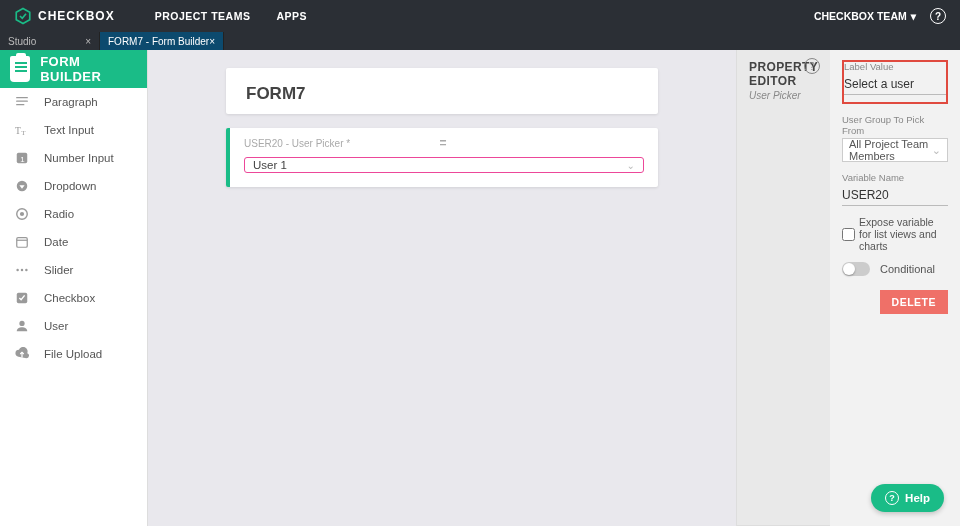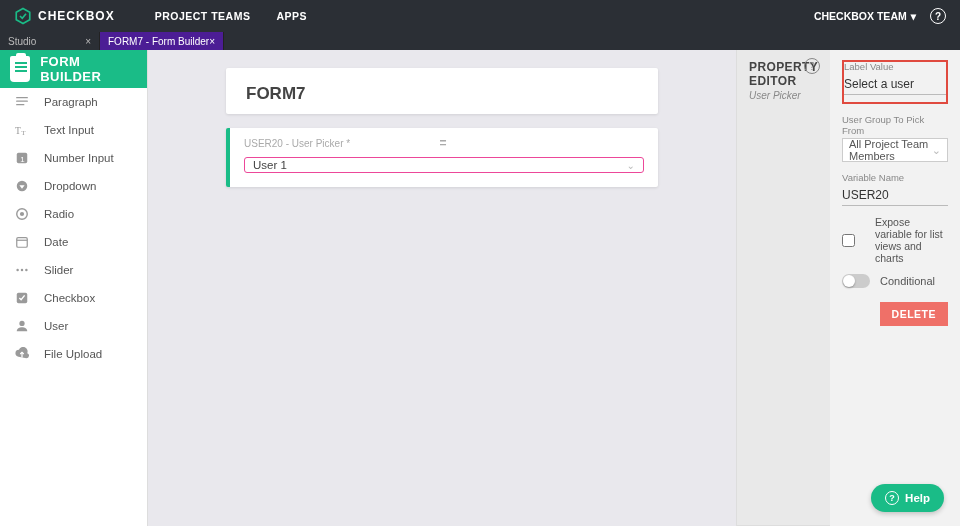--- a/index.html
+++ b/index.html
@@ -13,21 +13,21 @@
   .brand .hex svg { width: 18px; height: 18px; }
   .top-links { display: flex; gap: 26px; margin-left: 40px; font-size: 10.5px; font-weight: 600; letter-spacing: .5px; }
   .top-links a { color: #fff; text-decoration: none; cursor: pointer; }
   .top-right { margin-left: auto; display: flex; align-items: center; gap: 14px; font-size: 10.5px; font-weight: 600; }
   .top-right .team { cursor: pointer; display: flex; align-items: center; gap: 4px; }
   .top-right .help { width: 16px; height: 16px; border: 1.5px solid #fff; border-radius: 50%; display: flex; align-items: center; justify-content: center; font-size: 10px; cursor: pointer; }
 
   
   .tabstrip { height: 18px; background: #2b2f35; display: flex; font-size: 10px; color: #bbb; }
   .tab { display: flex; align-items: center; justify-content: space-between; padding: 0 8px; min-width: 100px; border-right: 1px solid #222; cursor: pointer; }
-  .tab.active { background: #4c1d95; color: #fff; }
+  .tab.active { background: #0c4a6e; color: #fff; }
   .tab .tab-close { font-size: 10px; cursor: pointer; }
 
   
   .bodyrow { flex: 1; display: flex; min-height: 0; }
 
   
   .palette { width: 148px; background: #fff; border-right: 1px solid #ddd; display: flex; flex-direction: column; }
   .palette-header { background: #1abc87; color: #fff; height: 38px; display: flex; align-items: center; gap: 10px; padding: 0 10px; font-weight: 700; font-size: 13px; letter-spacing: .5px; }
   .ph-icon { width: 22px; height: 26px; background: #fff; border-radius: 2px 2px 4px 4px; position: relative; }
   .ph-icon::before { content:""; position:absolute; top:-3px; left:6px; width:10px; height:5px; background:#fff; border-radius:2px; }
@@ -50,21 +50,21 @@
   .pe-head { background: #e9e9e9; border-bottom: 1px solid #ddd; padding: 10px 12px 6px; position: relative; }
   .pe-title { font-size: 12px; font-weight: 700; letter-spacing: .4px; color: #444; }
   .pe-sub { font-size: 10px; font-style: italic; color: #888; margin-top: 2px; }
   .pe-help { position: absolute; right: 10px; top: 8px; width: 16px; height: 16px; border: 1.2px solid #888; border-radius: 50%; display: flex; align-items: center; justify-content: center; font-size: 10px; color: #888; cursor: pointer; }
   .pe-body { padding: 10px 12px; font-size: 11px; color: #555; }
   .pe-field { margin-bottom: 10px; }
   .pe-label { font-size: 9.5px; color: #888; margin-bottom: 2px; }
   .pe-input { width: 100%; border: none; border-bottom: 1px solid #bbb; background: transparent; font-size: 12px; padding: 3px 0; color: #333; outline: none; }
   .highlighted { outline: 2px solid #e04a3f; outline-offset: -2px; padding: 1px 2px 9px; }
   .pe-select { width: 100%; border: 1px solid #ccc; background: #fff; height: 24px; display: flex; align-items: center; justify-content: space-between; padding: 0 6px; font-size: 11px; cursor: pointer; }
-  .pe-check { display: flex; align-items: center; gap: 20px; margin: 10px 0; font-size: 10.5px; color: #555; }
+  .pe-check { display: flex; align-items: center; gap: 4px; margin: 10px 0; font-size: 10.5px; color: #555; }
   .pe-check input { width: 13px; height: 13px; }
   .pe-toggle { display: flex; align-items: center; gap: 10px; margin-top: 6px; font-size: 11px; }
   .toggle { width: 28px; height: 14px; background: #ccc; border-radius: 8px; position: relative; cursor: pointer; }
   .toggle::after { content:""; position:absolute; left:1px; top:1px; width:12px; height:12px; background:#fff; border-radius:50%; box-shadow:0 1px 2px rgba(0,0,0,.3); }
   .delete-btn { margin: 14px 0 0 auto; display: block; background: #ef7068; color: #fff; border: none; padding: 6px 12px; font-size: 10.5px; font-weight: 600; letter-spacing: .5px; cursor: pointer; }
 
   
   .float-help { position: absolute; right: 16px; bottom: 14px; background: #1abc87; color: #fff; border-radius: 16px; height: 28px; padding: 0 14px; display: flex; align-items: center; gap: 6px; font-size: 11.5px; font-weight: 600; cursor: pointer; box-shadow: 0 2px 5px rgba(0,0,0,.2); }
   .float-help .q { width: 14px; height: 14px; border: 1.5px solid #fff; border-radius: 50%; display:flex; align-items:center; justify-content:center; font-size:9px; }
 </style>

